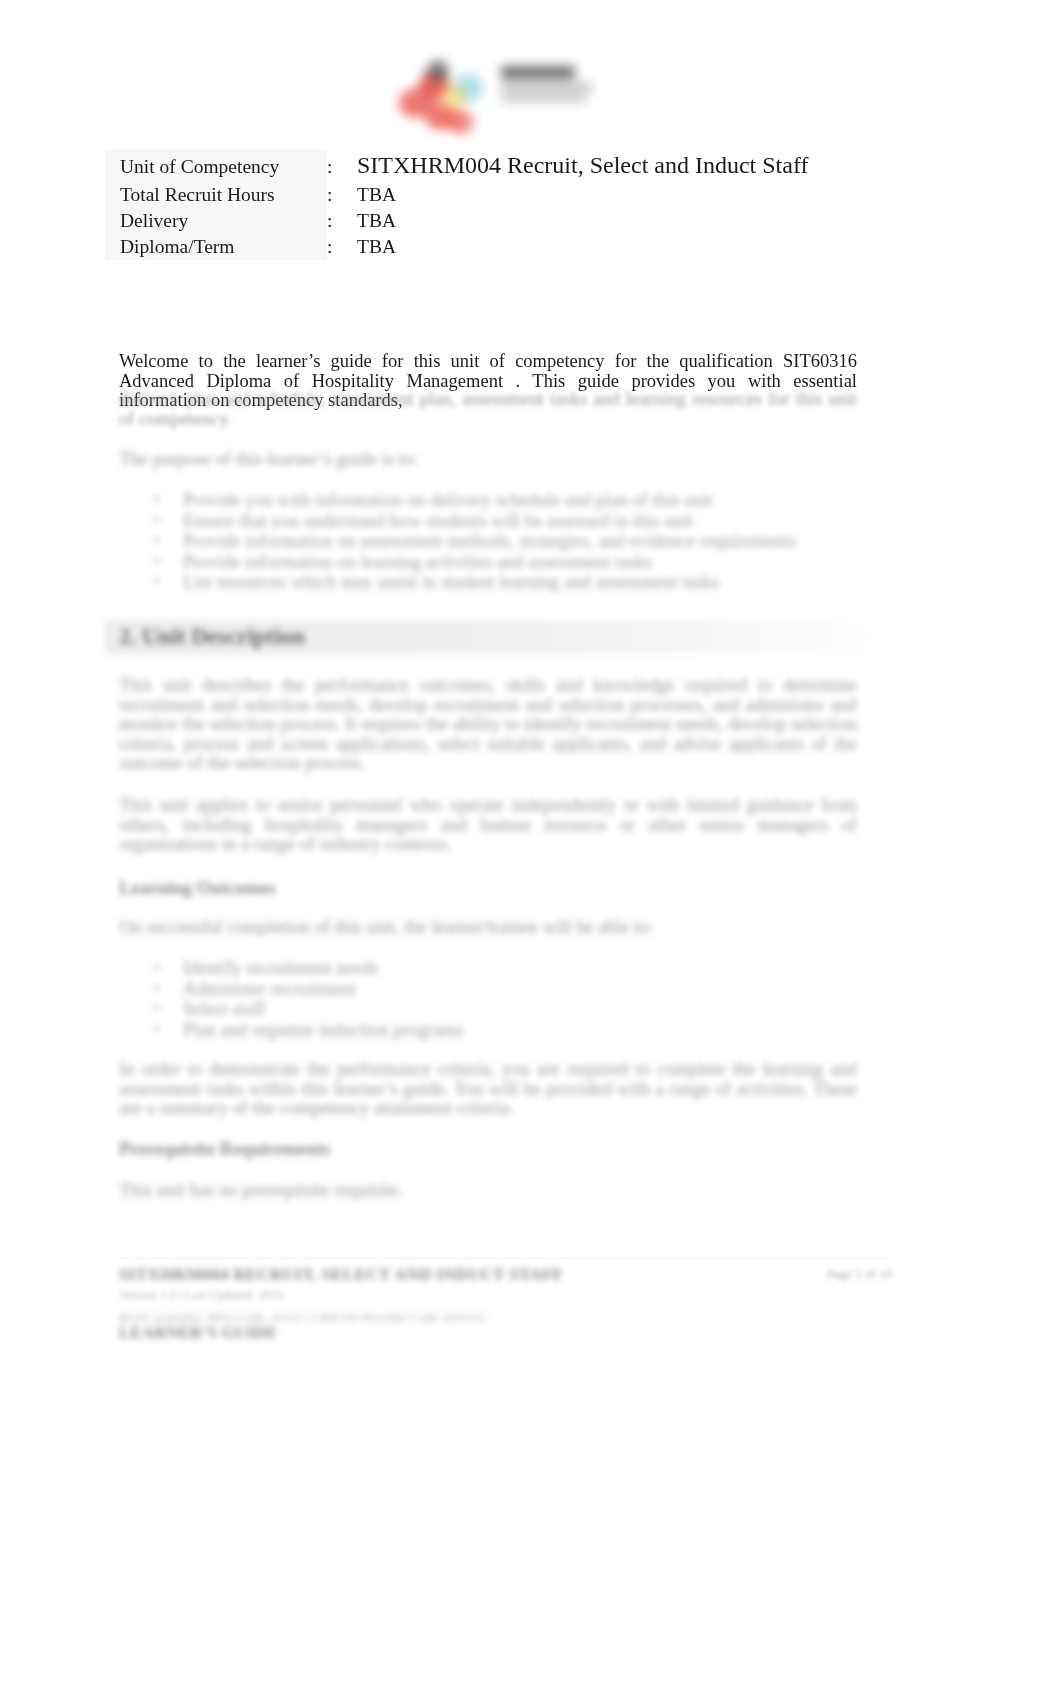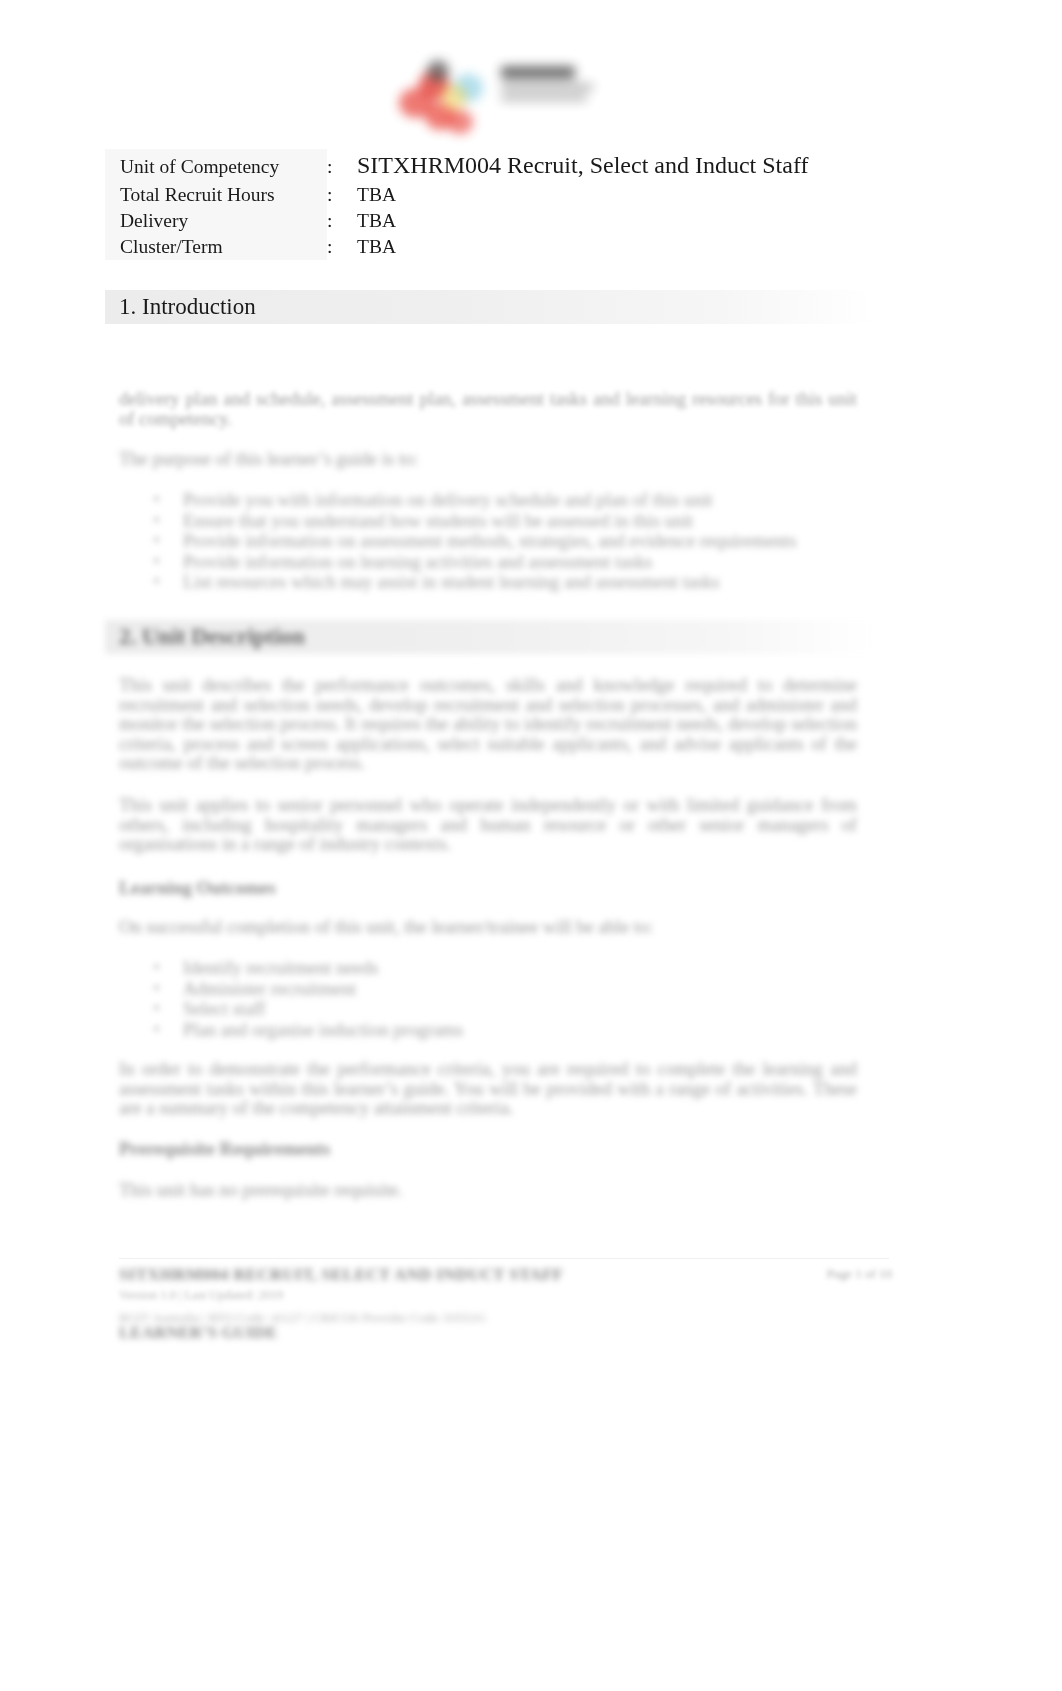--- a/index.html
+++ b/index.html
@@ -268,29 +268,29 @@
       <div class="info-value">TBA</div>
     </div>
 
     <div class="info-row r2">
       <div class="info-label">Delivery</div>
       <div class="info-colon">:</div>
       <div class="info-value">TBA</div>
     </div>
 
     <div class="info-row r3">
-      <div class="info-label">Cluster/Term</div>
+      <div class="info-label">Diploma/Term</div>
       <div class="info-colon">:</div>
       <div class="info-value">TBA</div>
     </div>
 
   </div>
 
-  <div class="sec-head" id="sec1-head">1. Introduction</div>
-
+
+  <div class="para" id="p-intro">Welcome to the learner’s guide for this unit of competency for the qualification   SIT60316 Advanced Diploma of Hospitality Management . This guide provides you with essential information on competency standards,</div>
 
   <div class="para" id="p-intro-blur">delivery plan and schedule, assessment plan, assessment tasks and learning resources for this unit of competency.</div>
 
   <div class="para blurry-2" id="p-purpose">The purpose of this learner’s guide is to:</div>
 
   <ul class="bullets" id="list-purpose">
     <li>Provide you with information on delivery schedule and plan of this unit</li>
     <li>Ensure that you understand how students will be assessed in this unit</li>
     <li>Provide information on assessment methods, strategies, and evidence requirements</li>
     <li>Provide information on learning activities and assessment tasks</li>

